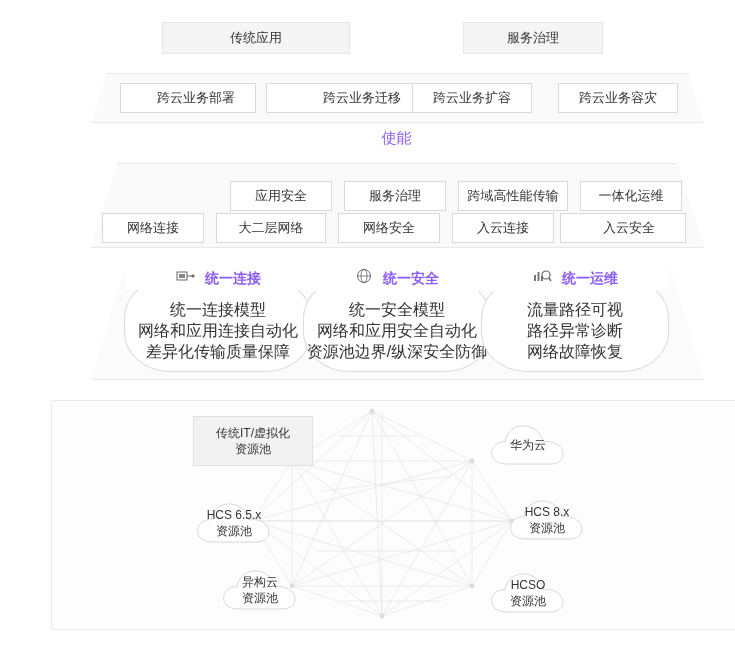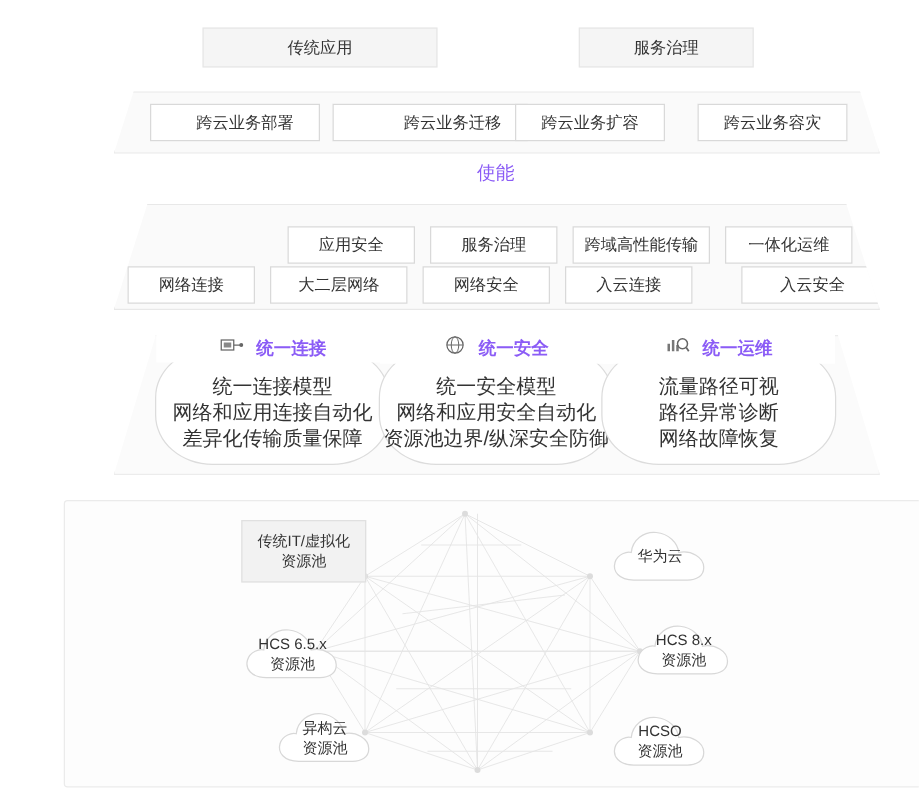--- a/index.html
+++ b/index.html
@@ -98,21 +98,21 @@
   .cap-row2 { position: absolute; top: 49px; left: 0; width: 611px; height: 28px; }
   .cap-row1 .k0 { left: 24px; }
   .cap-row1 .k1 { left: 138px; }
   .cap-row1 .k2 { left: 252px; }
   .cap-row1 .k3 { left: 366px; width: 108px; }
   .cap-row1 .k4 { left: 488px; text-align: center; }
   .cap-row2 .k0 { left: 10px; }
   .cap-row2 .k1 { left: 124px; width: 108px; }
   .cap-row2 .k2 { left: 246px; }
   .cap-row2 .k3 { left: 360px; }
-  .cap-row2 .k4 { left: 501px; width: 112px; }
+  .cap-row2 .k4 { left: 468px; width: 112px; padding-left: 12px; }
 
   
   .pillars {
     position: absolute;
     top: 268px;
     left: 62px;
     width: 611px;
     height: 110px;
   }
   .pillar-bg {
@@ -187,21 +187,21 @@
     position: absolute;
     font-size: 12px;
     line-height: 16px;
     text-align: center;
     color: #333;
     white-space: nowrap;
   }
   .pool.rect {
     background: #f2f2f2;
     border: 1px solid #e0e0e0;
-    padding: 8px 10px;
+    padding: 8px 20px;
   }
   .cloud-shape {
     position: relative;
     width: 86px;
     height: 58px;
   }
   .cloud-shape svg { position: absolute; top: 0; left: 0; }
   .cloud-text {
     position: absolute;
     top: 0;

